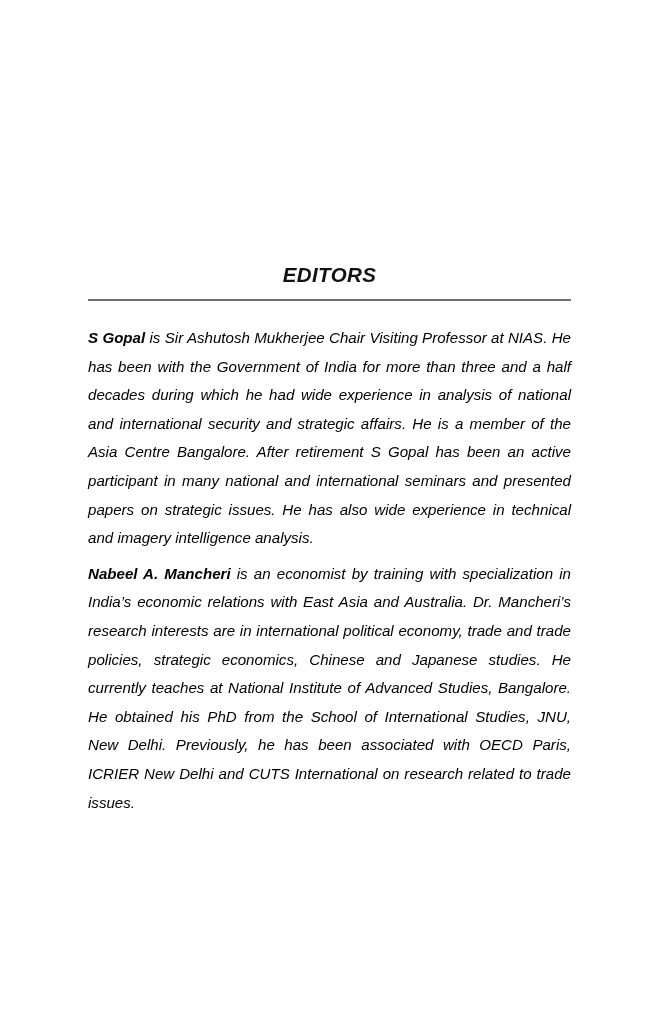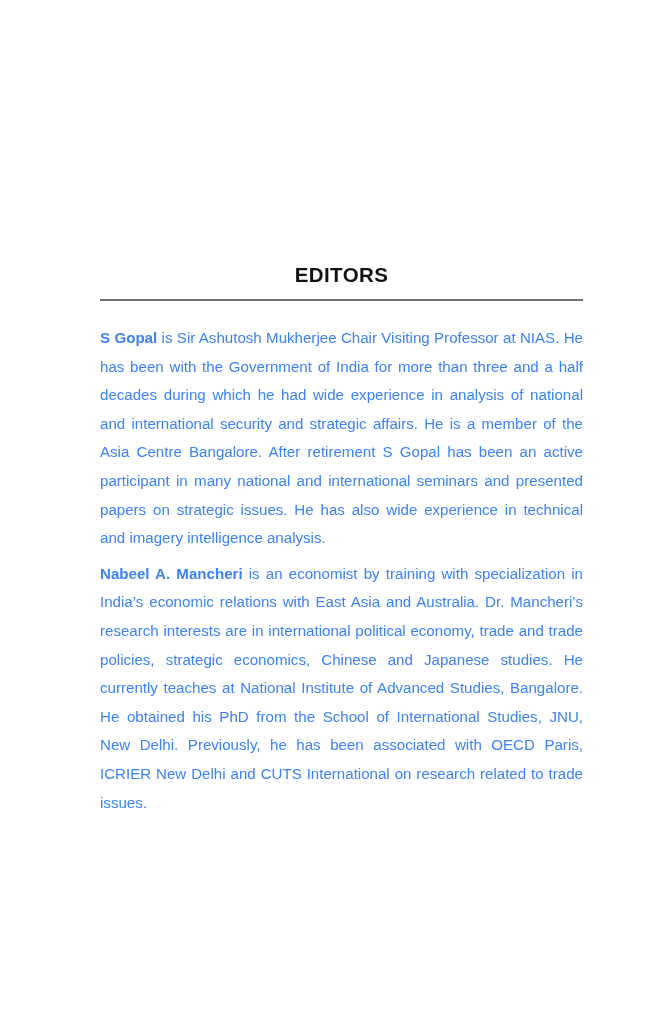--- a/index.html
+++ b/index.html
@@ -14,25 +14,26 @@
     height: 1020px;
     position: relative;
     overflow: hidden;
     font-family: "Liberation Sans", sans-serif;
     color: #0d0d0d;
     -webkit-font-smoothing: antialiased;
   }
 
   .page {
     position: absolute;
-    left: 12px;
+    left: 0;
     top: 0;
     width: 535px;
     height: 1020px;
     background: #ffffff;
+    font-style: italic;
   }
 
   
   .content {
     position: absolute;
     left: 88px;
     top: 262px;
     width: 483px;
   }
 
@@ -54,21 +55,21 @@
     margin: 9px 0 0 0;
     width: 100%;
   }
 
   .bio {
     font-size: 15.1px;
     line-height: 28.6px;
     text-align: justify;
     text-justify: inter-word;
     margin: 0;
-    color: #3b82f6;
+    color: #000000;
     hyphens: none;
   }
 
   .bio.first {
     margin-top: 23px;
   }
 
   .bio.second {
     margin-top: 7px;
   }

